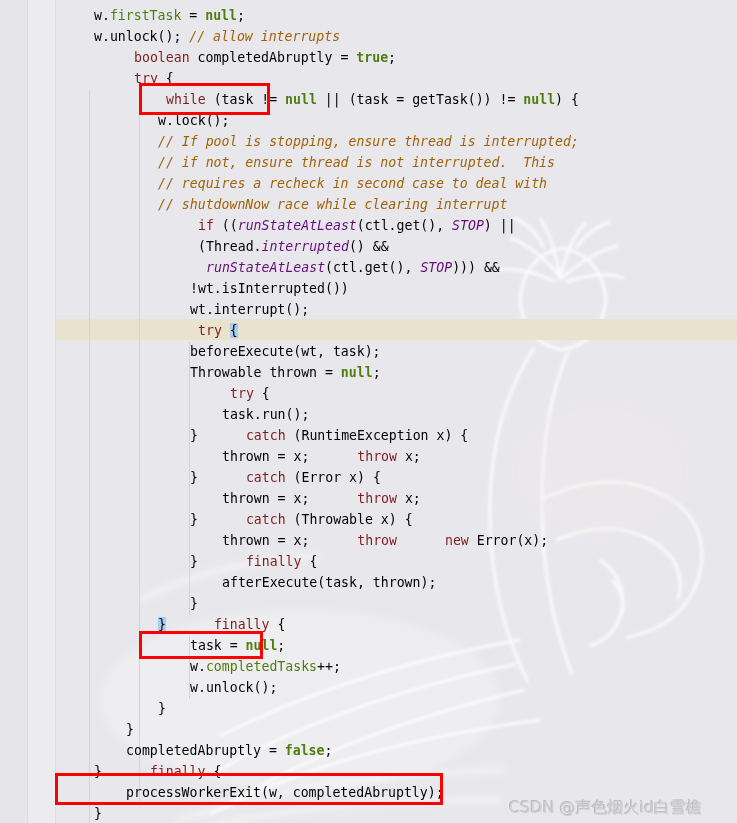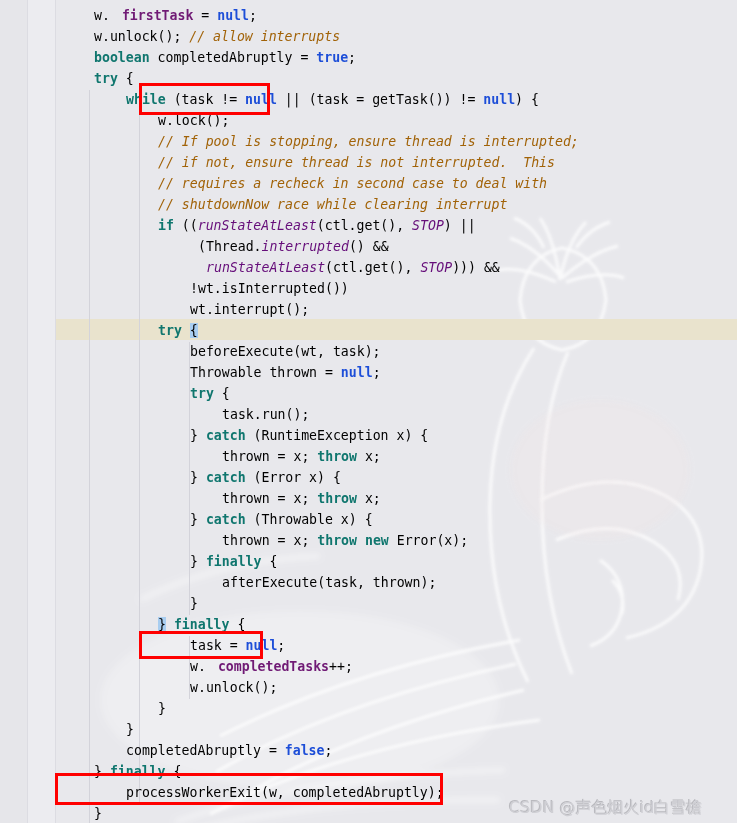--- a/index.html
+++ b/index.html
@@ -85,23 +85,23 @@
   }
   .code-line {
     position: absolute;
     left: 0;
     height: 20.9px;
     white-space: pre;
     color: #000000;
   }
 
   
-  .kw       { color: #0f766e; font-weight: bold; }   
-  .lit      { color: #1d4ed8; font-weight: bold; }   
-  .fld      { color: #701a75; font-weight: bold; margin-left: 12px; }   
+  .kw       { color: #7f1d1d; font-weight: normal; margin-left: 40px; }   
+  .lit      { color: #4d7c0f; font-weight: bold; }   
+  .fld      { color: #4d7c0f; font-weight: normal; }   
   .stat     { color: #660e7a; font-style: italic; }  
   .cmt      { color: #a16207; font-style: italic; }  
   .plain    { color: #000000; }
   .brace-hl { background: #a8cdf0; }
 
   
   .red-box {
     position: absolute;
     border: 3px solid #ff0000;
     box-sizing: border-box;

